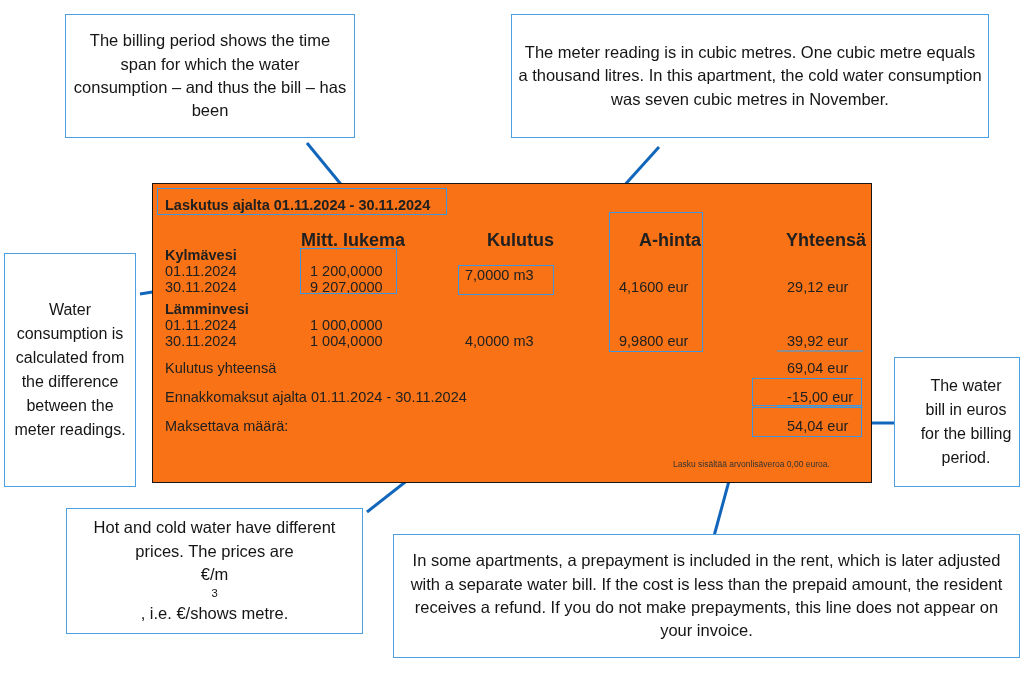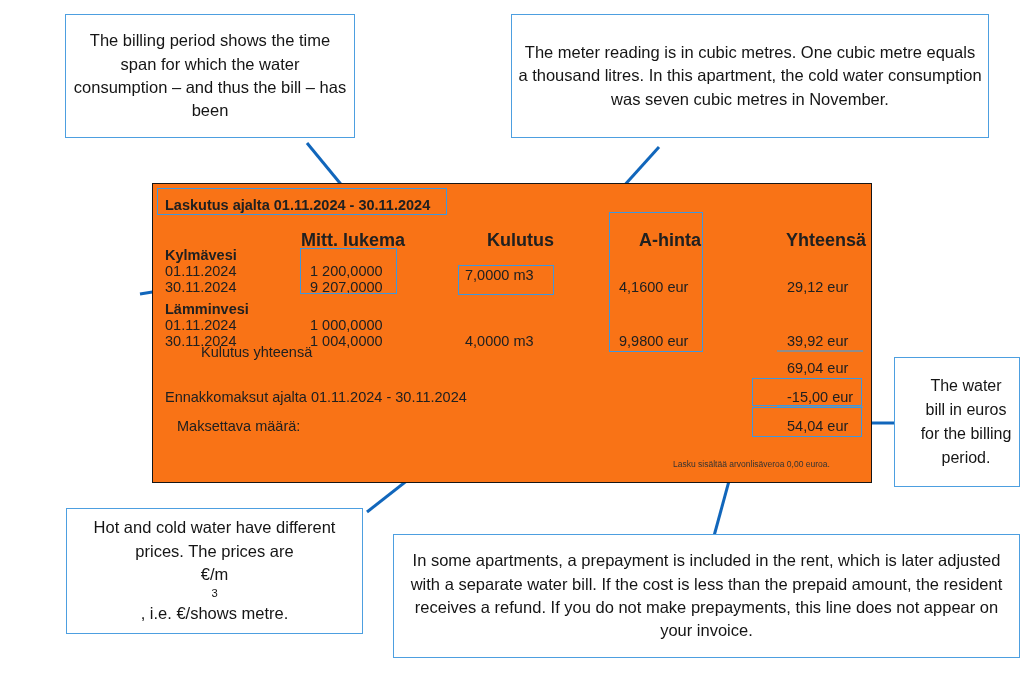--- a/index.html
+++ b/index.html
@@ -64,20 +64,23 @@
   </svg>
 
   <div class="callout" id="c-meter" style="left:511px;top:14px;width:478px;height:124px;">
     <span>The meter reading is in cubic metres. One cubic metre equals a thousand litres. In this apartment, the cold water consumption was seven cubic metres in November.</span>
   </div>
 
   <div class="callout" id="c-billing" style="left:65px;top:14px;width:290px;height:124px;">
     <span>The billing period shows the time span for which the water consumption – and thus the bill – has been</span>
   </div>
 
+  <div class="callout narrow" id="c-calc" style="left:4px;top:253px;width:132px;height:234px;">
+    <span>Water consumption is calculated from the difference between the meter readings.</span>
+  </div>
 
   <div class="callout narrow" id="c-total" style="left:894px;top:357px;width:126px;height:130px;padding-left:24px;">
     <span>The water bill in euros for the billing period.</span>
   </div>
 
   <div class="callout" id="c-prices" style="left:66px;top:508px;width:297px;height:126px;">
     <span>
       <span>Hot and cold water have different prices. The prices are</span>
       <span>€/m</span>
         <span class="sup">3</span>
@@ -110,28 +113,28 @@
     <div class="docrow lbl" style="left:12px;top:117px;">Lämminvesi</div>
     <div class="docrow num" style="left:12px;top:133px;">01.11.2024</div>
     <div class="docrow num" style="left:12px;top:149px;">30.11.2024</div>
     <div class="docrow num" style="left:157px;top:133px;">1 000,0000</div>
     <div class="docrow num" style="left:157px;top:149px;">1 004,0000</div>
     <div class="docrow num" style="left:312px;top:149px;">4,0000 m3</div>
     <div class="docrow num" style="left:466px;top:149px;">9,9800 eur</div>
     <div class="docrow num" style="left:634px;top:149px;">39,92 eur</div>
     <div class="rule" style="left:624px;top:166px;width:86px;"></div>
 
-    <div class="docrow lbl norm" style="left:12px;top:160px;margin-left:36px;">Kulutus yhteensä</div>
+    <div class="docrow lbl norm" style="left:12px;top:176px;">Kulutus yhteensä</div>
     <div class="docrow num" style="left:634px;top:176px;">69,04 eur</div>
 
     <div class="docrow lbl norm" style="left:12px;top:205px;">Ennakkomaksut ajalta 01.11.2024 - 30.11.2024</div>
     <div class="docrow num" style="left:634px;top:205px;">-15,00 eur</div>
     <div class="rule" style="left:624px;top:222px;width:86px;"></div>
 
-    <div class="docrow lbl norm" style="left:12px;top:234px;margin-left:12px;">Maksettava määrä:</div>
+    <div class="docrow lbl norm" style="left:12px;top:234px;">Maksettava määrä:</div>
     <div class="docrow num" style="left:634px;top:234px;">54,04 eur</div>
 
     <div class="footnote" style="left:520px;top:275px;">Lasku sisältää arvonlisäveroa 0,00 euroa.</div>
   </div>
 
   <div class="hl" style="left:157px;top:188px;width:290px;height:27px;"></div>
   <div class="hl" style="left:300px;top:248px;width:97px;height:46px;"></div>
   <div class="hl" style="left:458px;top:265px;width:96px;height:30px;"></div>
   <div class="hl" style="left:609px;top:212px;width:94px;height:140px;"></div>
   <div class="hl" style="left:752px;top:378px;width:110px;height:28px;"></div>

